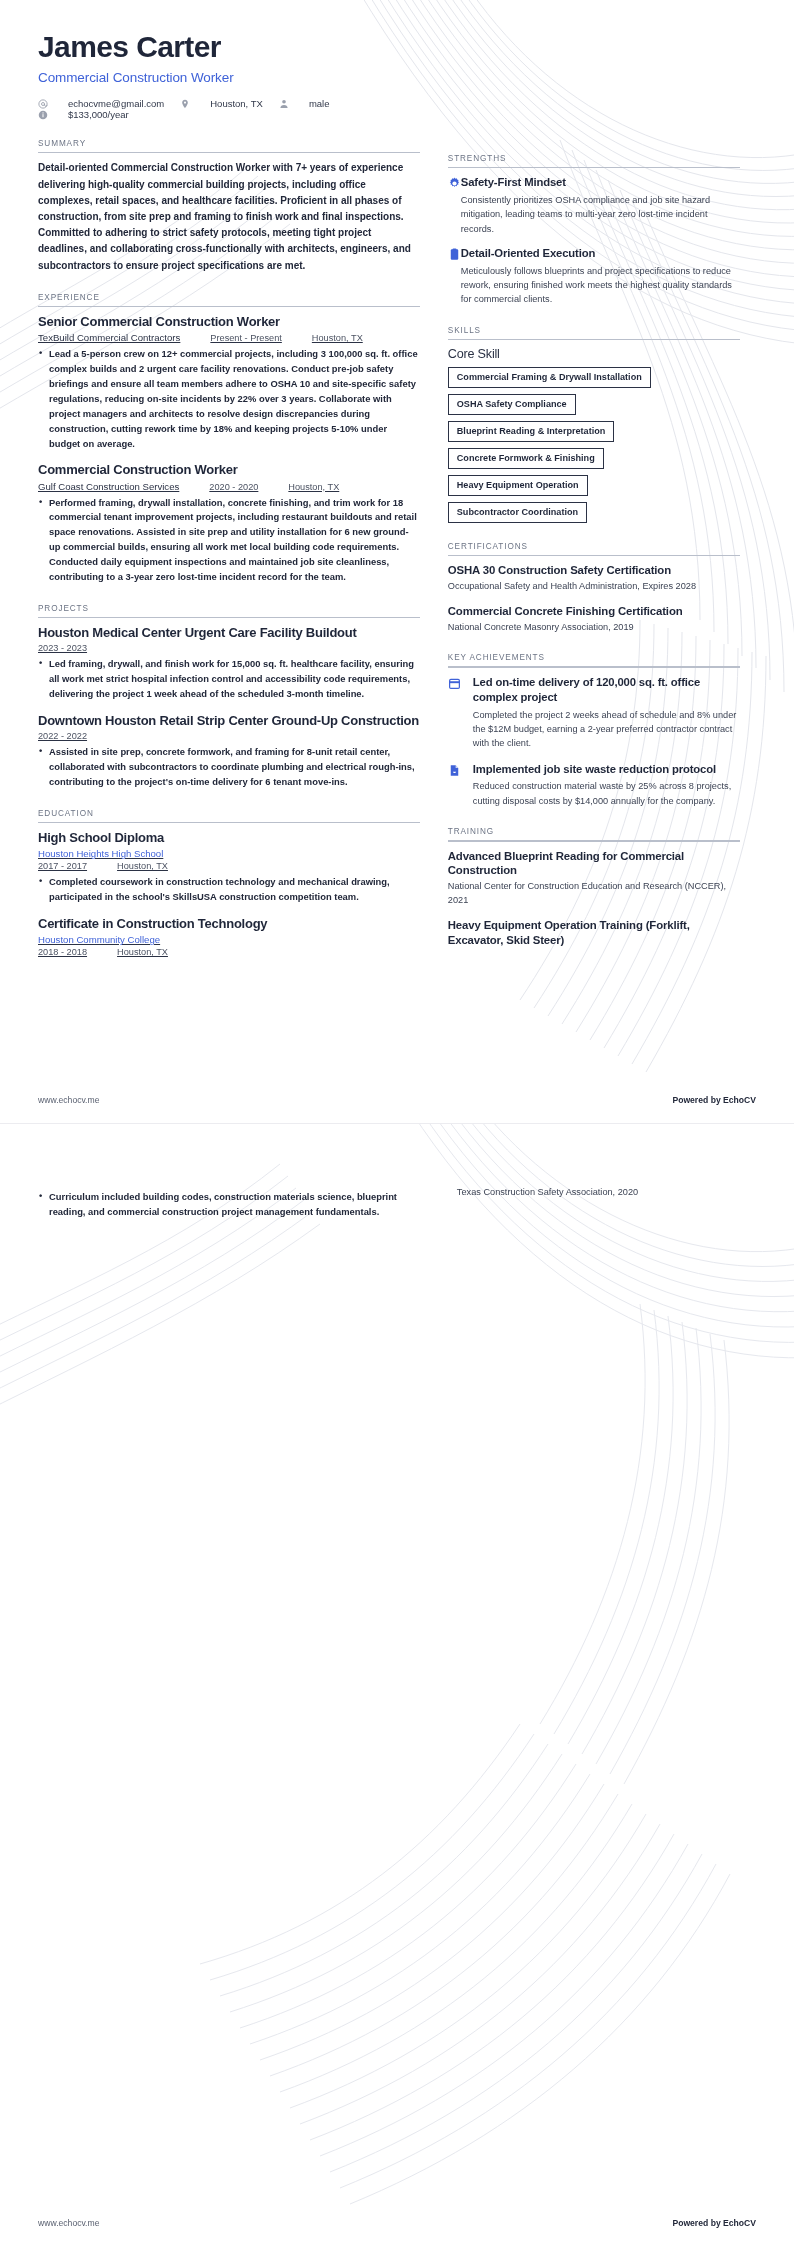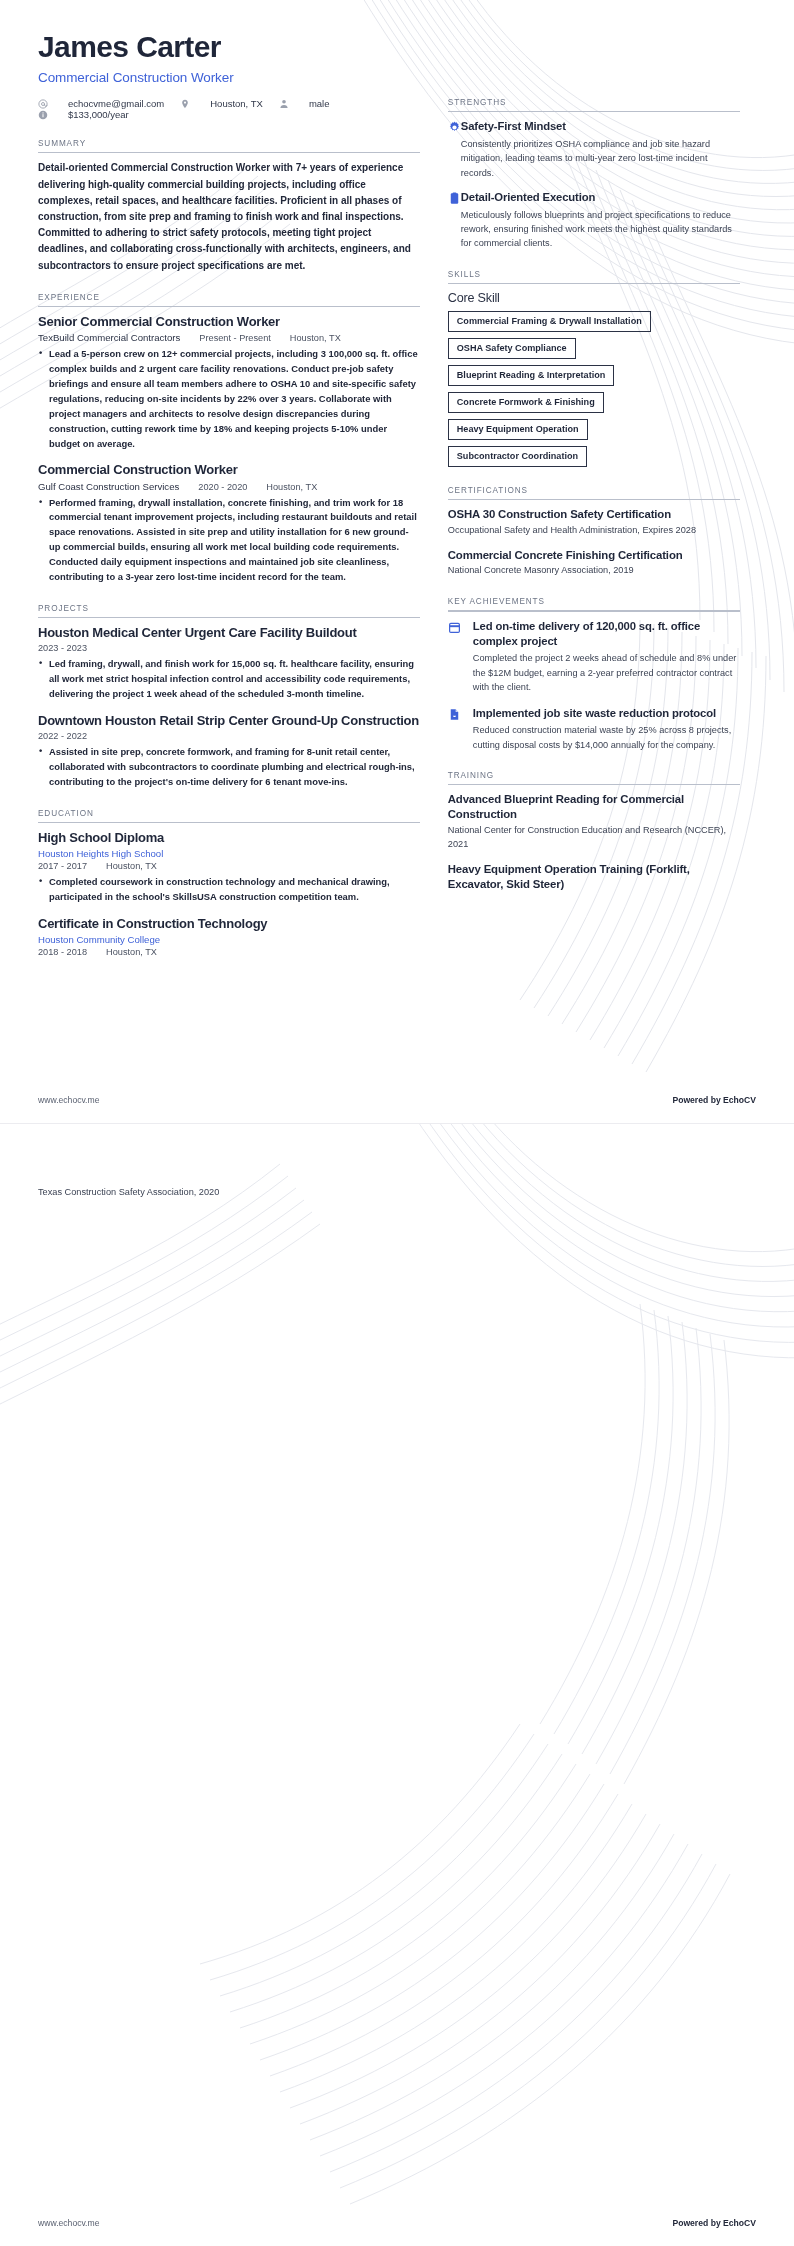--- a/index.html
+++ b/index.html
@@ -26,20 +26,21 @@
     z-index: 0;
     pointer-events: none;
   }
 
   .content {
     position: relative;
     z-index: 2;
     display: flex;
     gap: 0;
     padding: 30px 54px 0 38px;
+    align-items: flex-end;
   }
   .col-left { width: 420px; padding-right: 28px; }
   .col-right { width: 300px; }
 
   
   .name {
     font-size: 30px;
     font-weight: bold;
     letter-spacing: -0.6px;
     color: #1f2639;
@@ -110,21 +111,22 @@
     font-weight: bold;
     color: #1f2639;
     letter-spacing: -0.25px;
     line-height: 1.25;
   }
   .entry-meta {
     display: flex;
     align-items: baseline;
     flex-wrap: wrap;
     margin-top: 2px;
-    gap: 1px;
+    gap: 12px;
+    text-decoration: underline;
   }
   .entry-org {
     font-size: 9.6px;
     color: #2b3245;
     margin-right: 18px;
   }
   .entry-org.link { color: #3f62d8; }
   .entry-dates {
     font-size: 9.2px;
     color: #4b5262;
@@ -604,20 +606,25 @@
       <path d="M660 700 C580 840, 460 940, 300 1000"></path>
       <path d="M674 710 C594 852, 472 954, 310 1016"></path>
       <path d="M688 720 C608 864, 484 968, 320 1032"></path>
       <path d="M702 730 C622 876, 496 982, 330 1048"></path>
       <path d="M716 740 C636 888, 508 996, 340 1064"></path>
       <path d="M730 750 C650 900, 520 1010, 350 1080"></path>
     </g>
   </svg>
 
   <div class="page2-content">
+    <div class="page2-left">
+      <ul class="bullets">
+        <li>Curriculum included building codes, construction materials science, blueprint reading, and commercial construction project management fundamentals.</li>
+      </ul>
+    </div>
     <div class="page2-right">
       <div class="page2-note">Texas Construction Safety Association, 2020</div>
     </div>
   </div>
 
   <div class="footer">
     <span class="site">www.echocv.me</span>
     <span class="powered">Powered by EchoCV</span>
   </div>
 </div>

